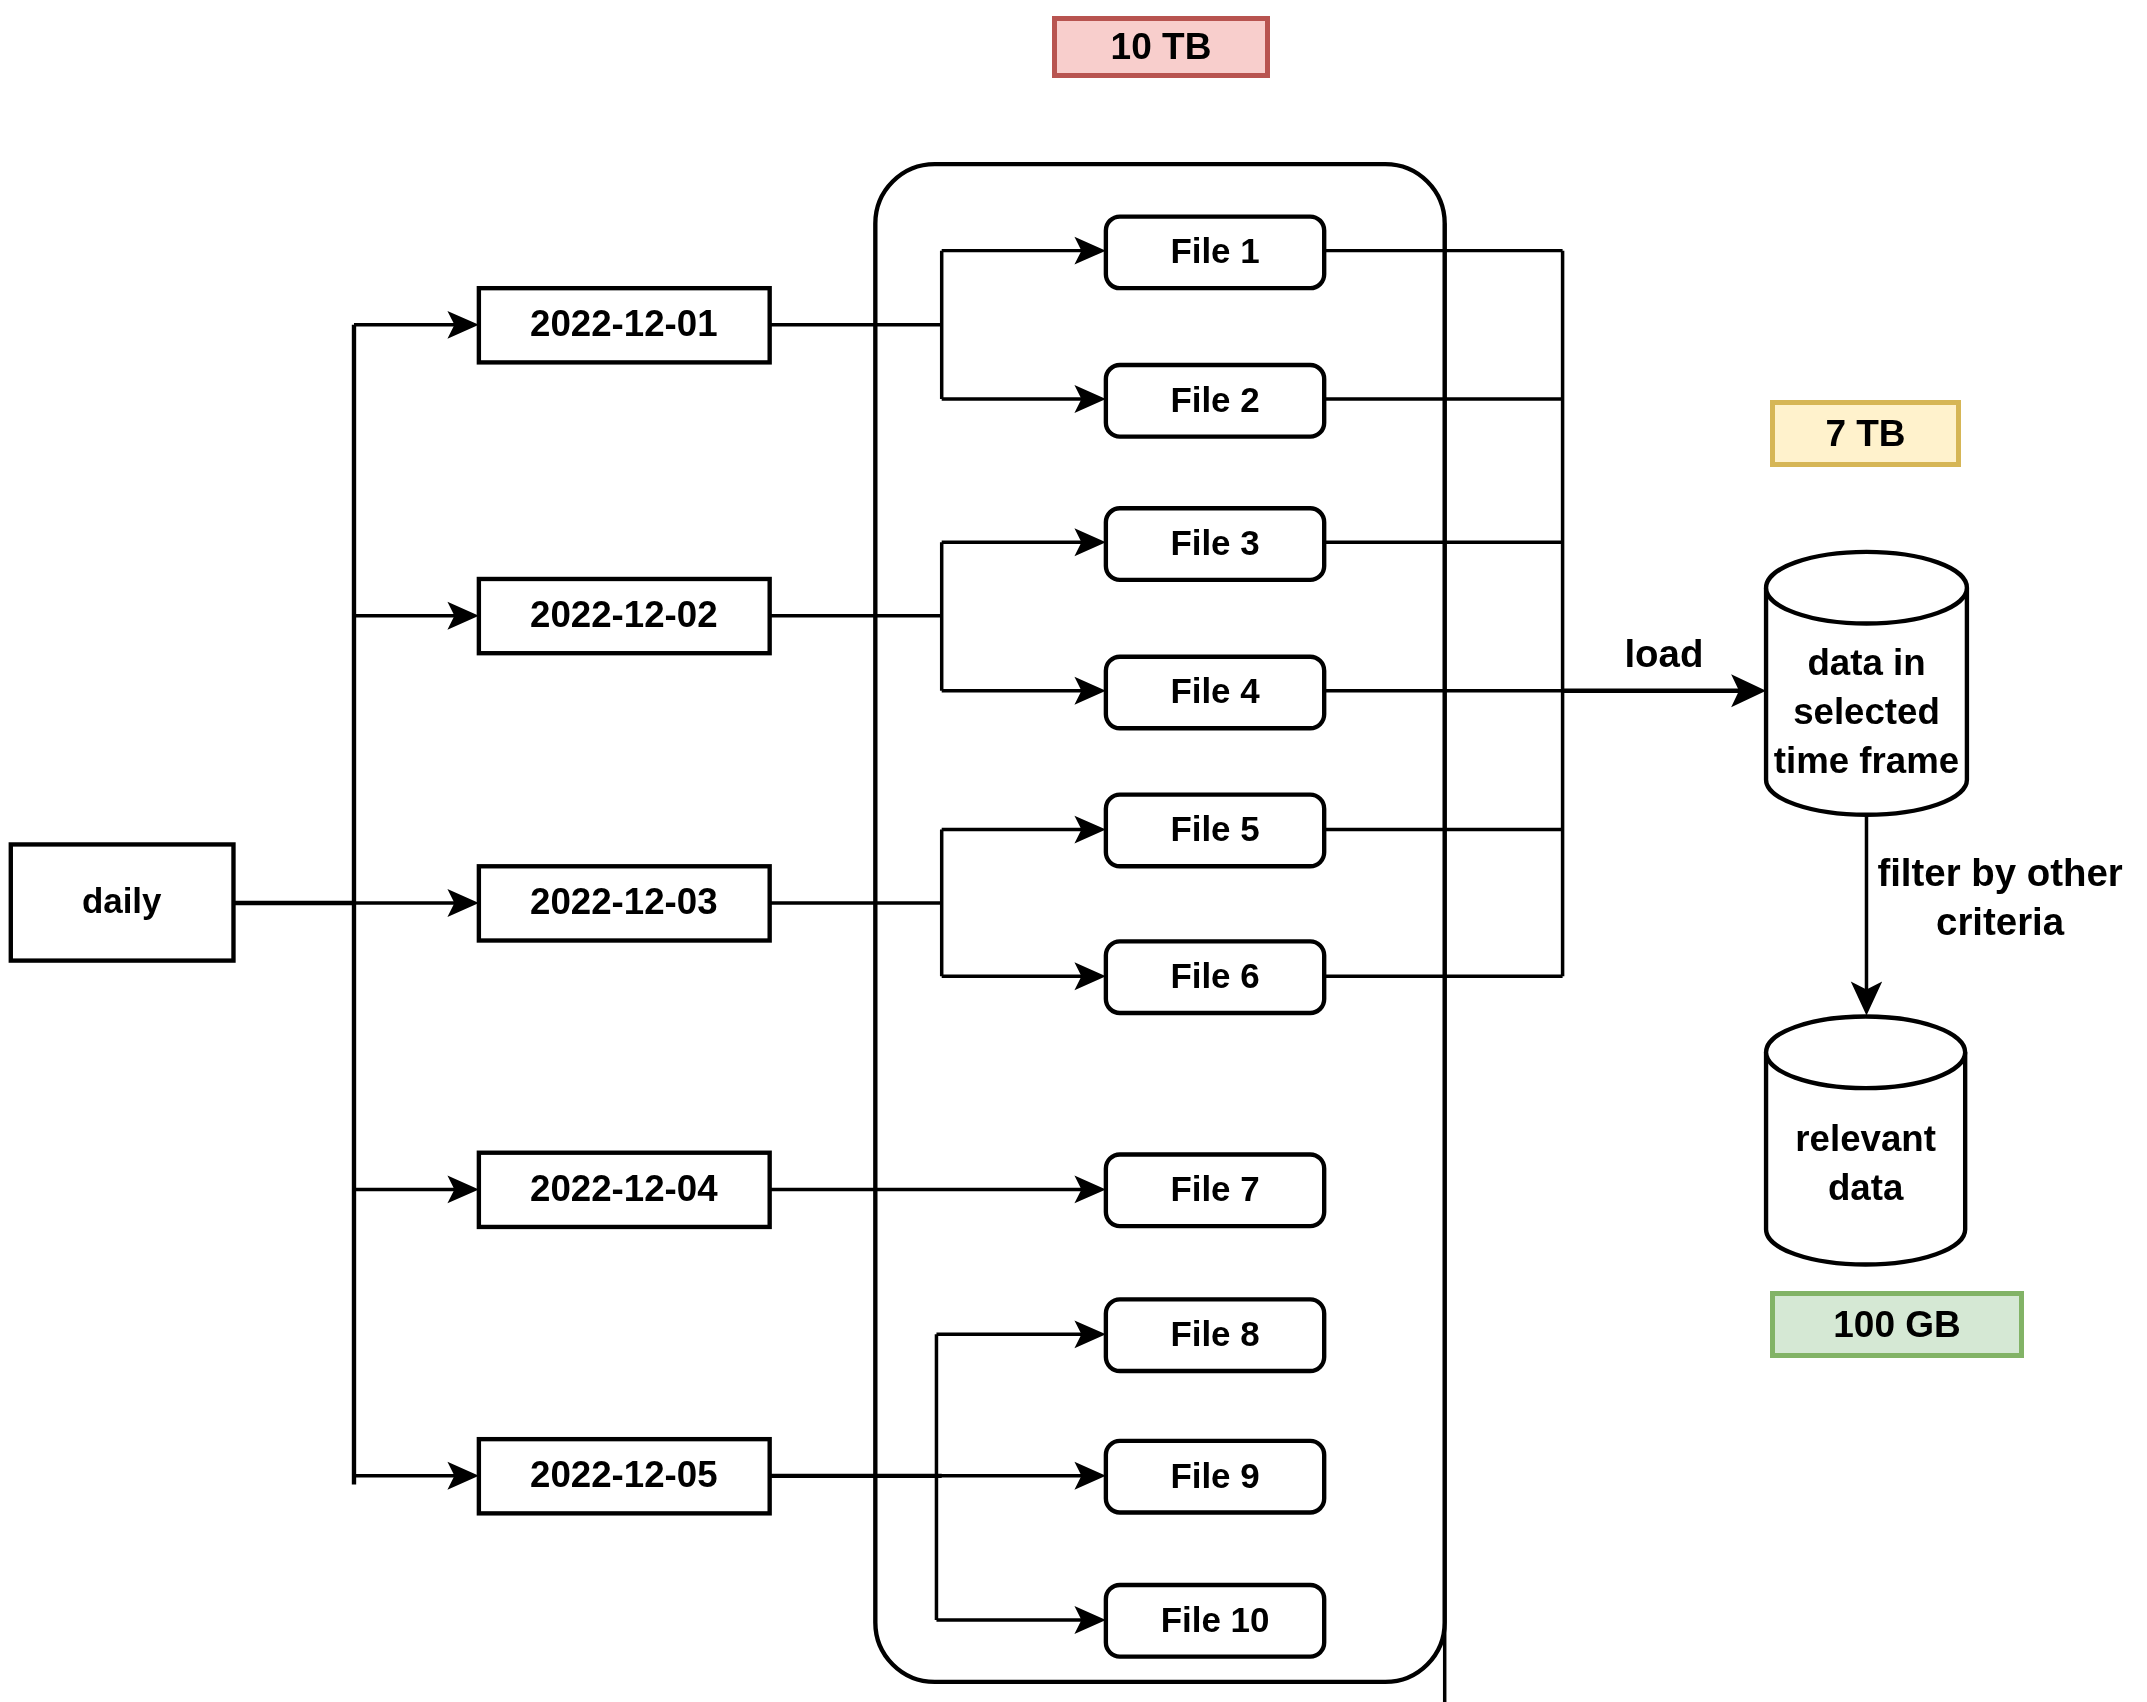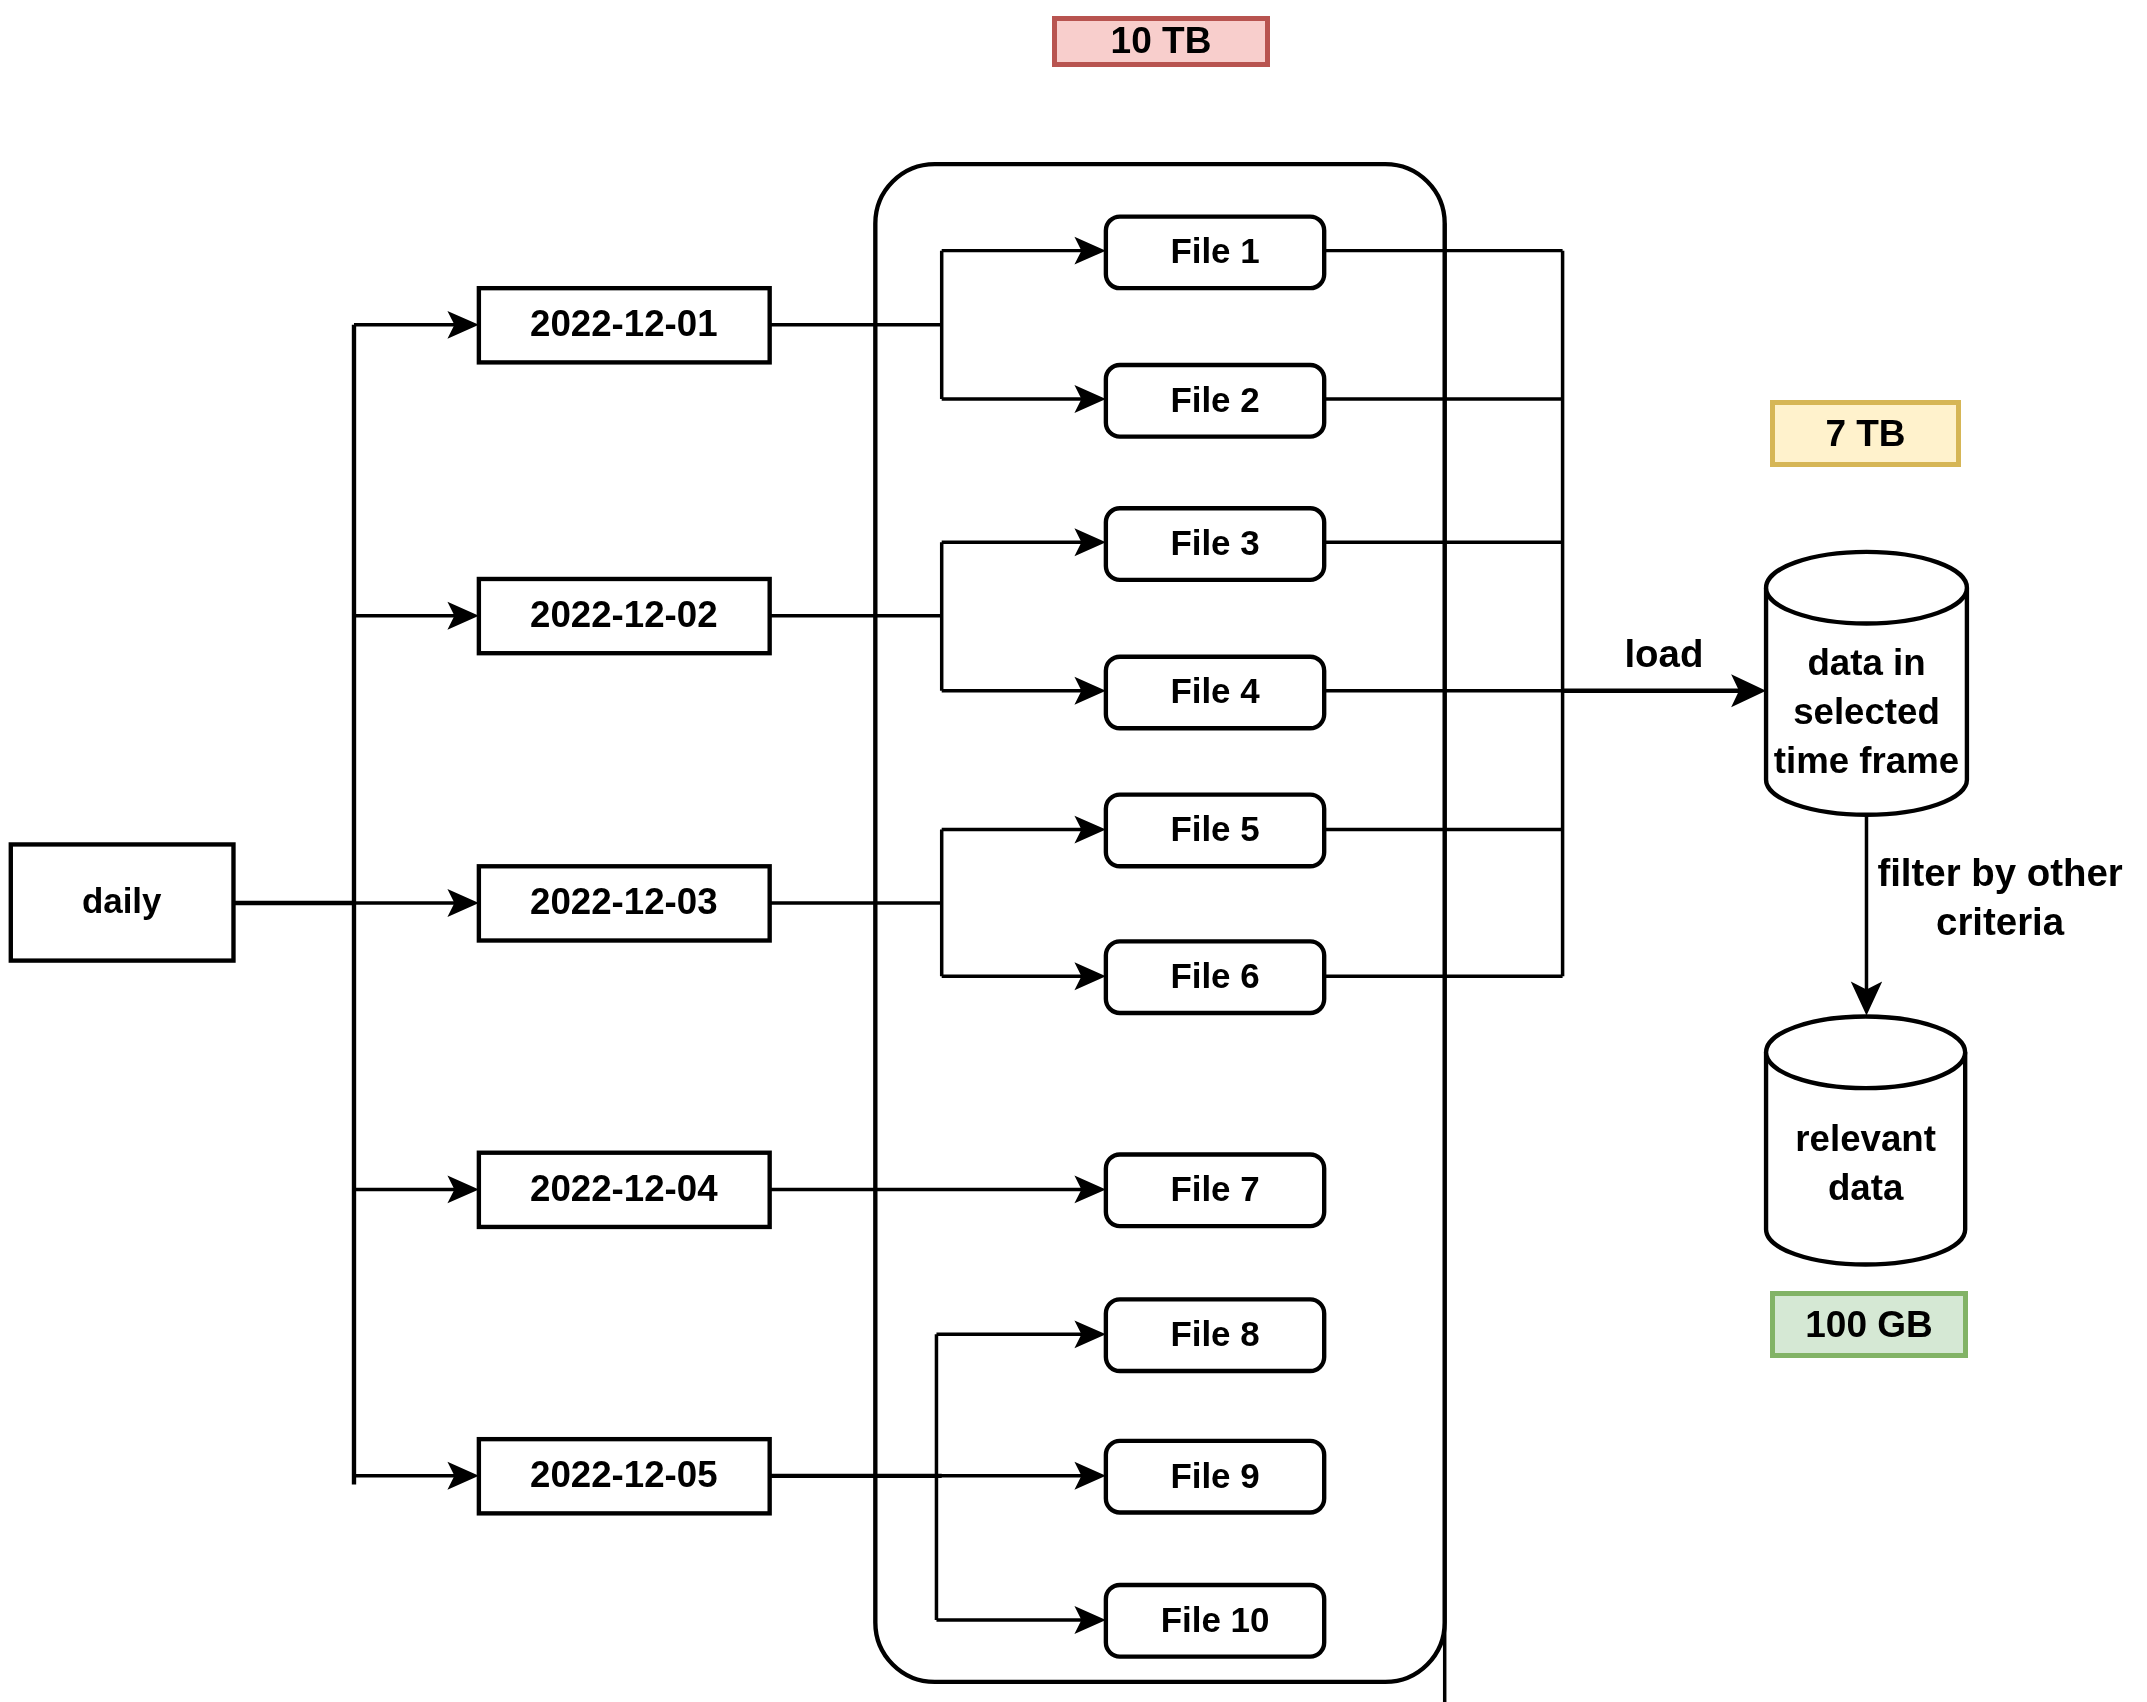--- a/index.html
+++ b/index.html
@@ -232,26 +232,26 @@
     <text class="lbl-edge" x="2290" y="1003">filter by other</text>
     <text class="lbl-edge" x="2290" y="1059">criteria</text>
 
     <path class="cyl-body" d="M 2022 1205 L 2022 1408 A 114 40 0 0 0 2250 1408 L 2250 1205"></path>
     <ellipse class="cyl-body" cx="2136" cy="1205" rx="114" ry="41"></ellipse>
     <text class="lbl-cyl" x="2136" y="1307">relevant</text>
     <text class="lbl-cyl" x="2136" y="1363">data</text>
 
   </svg>
 
-  <div class="badge" style="left:1052px; top:15.7px; width:218px; height:51px; background:#f8cecc; border-color:#b85450;">
+  <div class="badge" style="left:1052px; top:15.7px; width:218px; height:62px; background:#f8cecc; border-color:#b85450;">
     <span>10 TB</span>
   </div>
 
   <div class="badge" style="left:1770px; top:400px; width:191px; height:67px; background:#fff2cc; border-color:#d6b656;">
     <span>7 TB</span>
   </div>
 
-  <div class="badge" style="left:1770px; top:1291px; width:198px; height:67px; background:#d5e8d4; border-color:#82b366;">
+  <div class="badge" style="left:1770px; top:1291px; width:254px; height:67px; background:#d5e8d4; border-color:#82b366;">
     <span>100 GB</span>
   </div>
 
 </div>
 
 
 </body></html>

